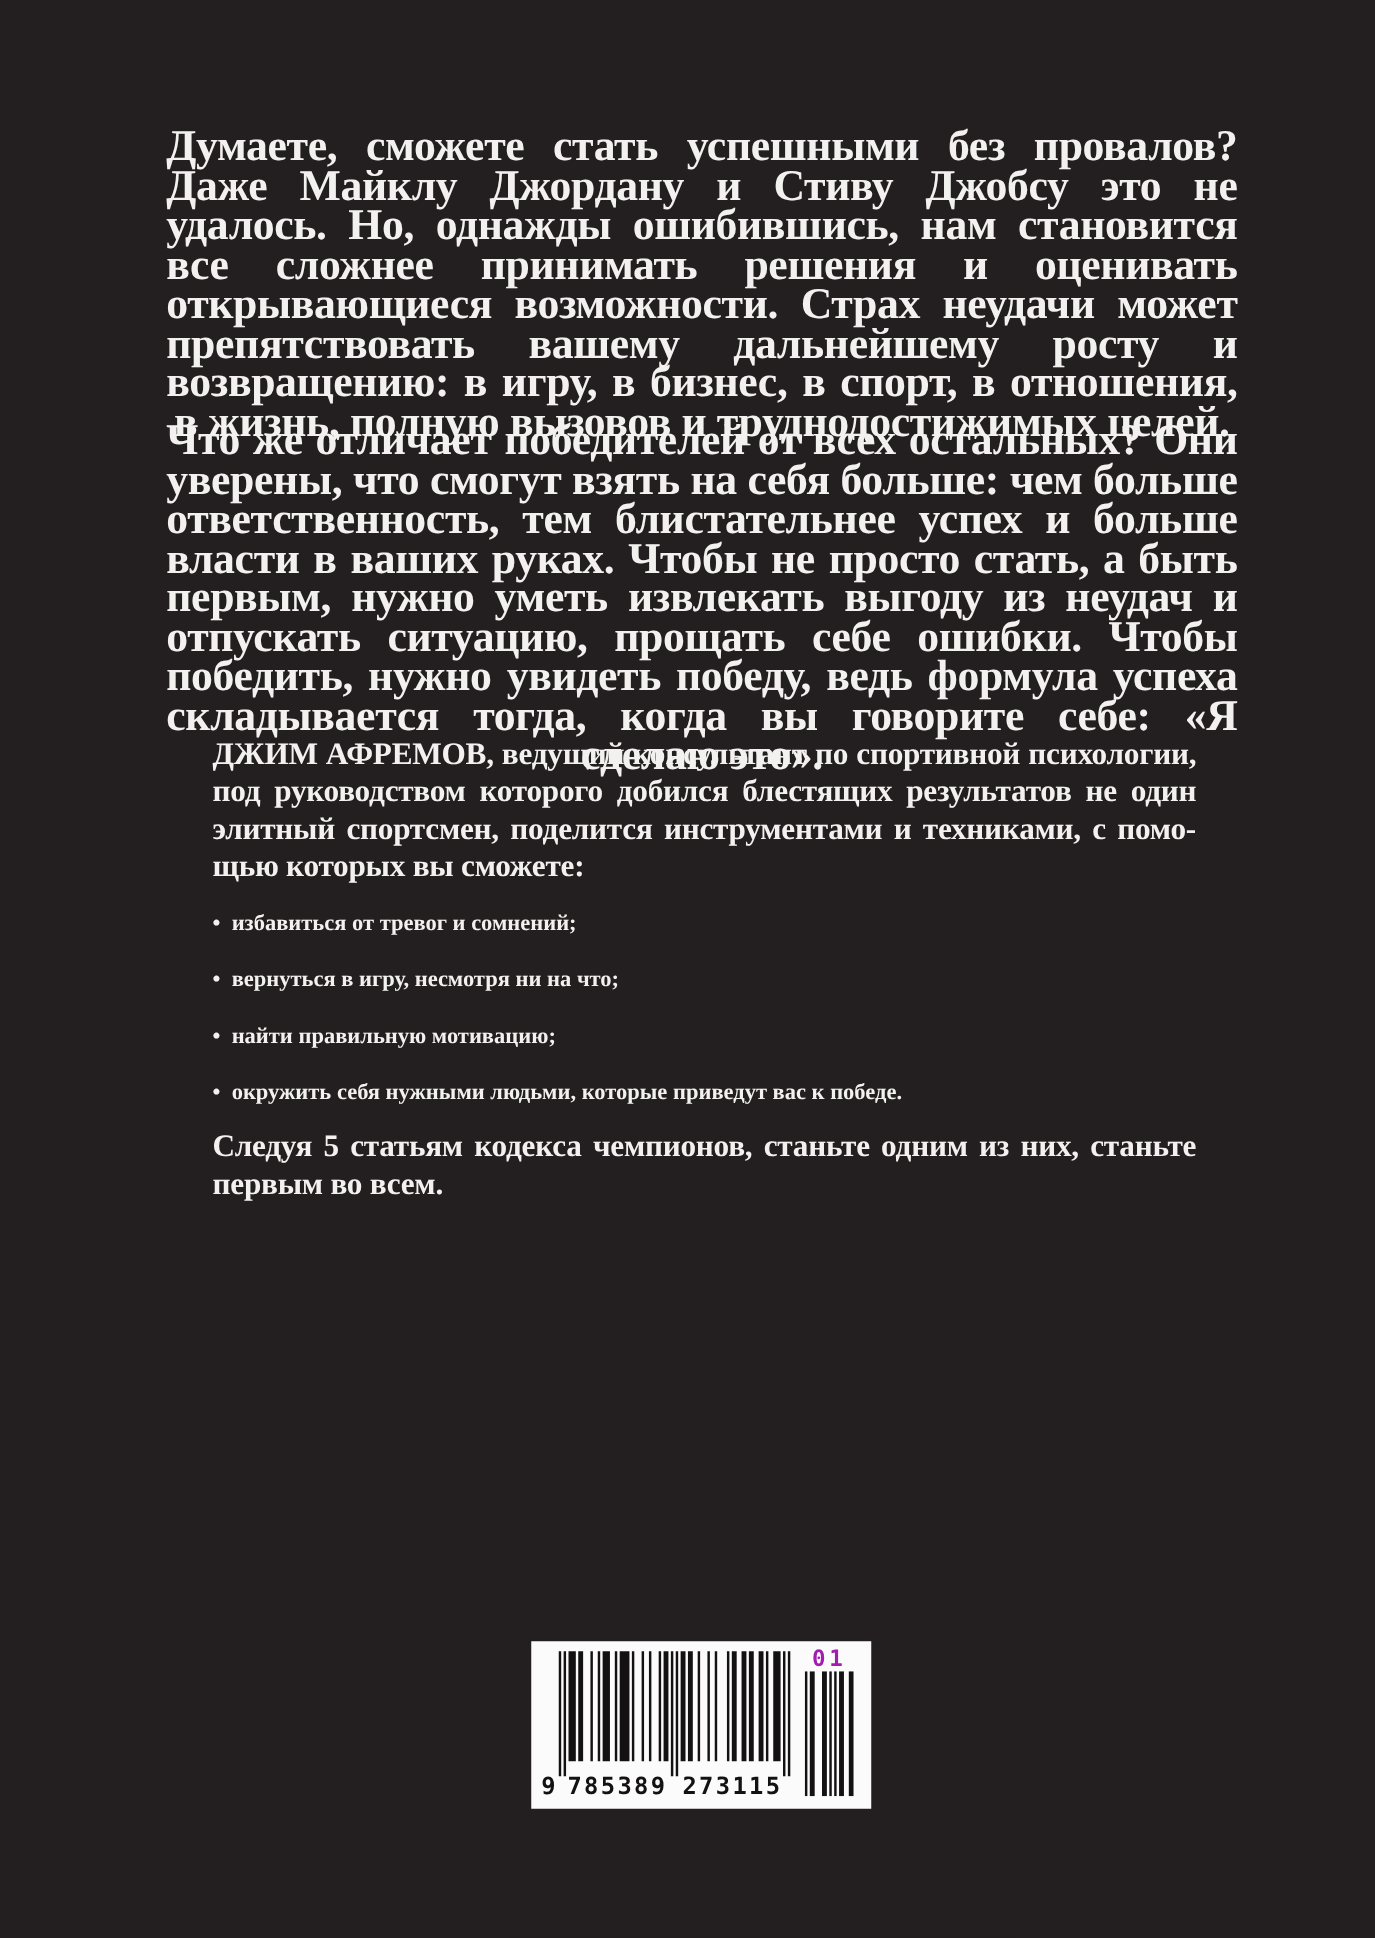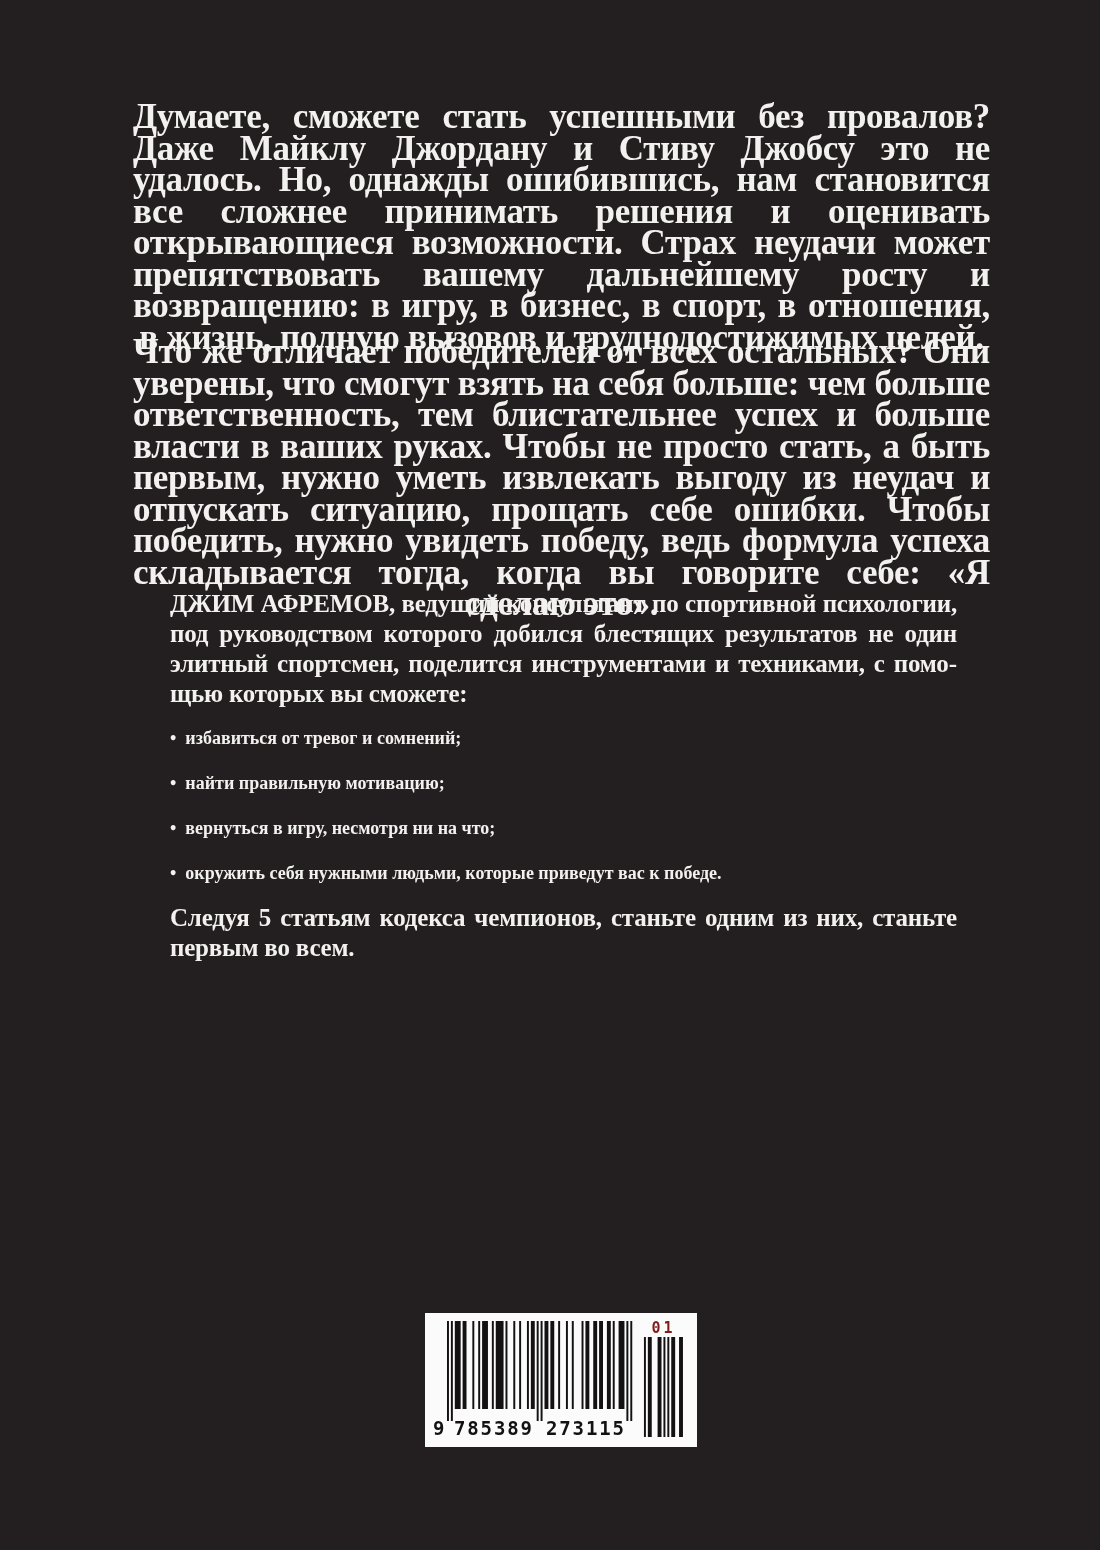--- a/index.html
+++ b/index.html
@@ -38,21 +38,21 @@
   .barcode-box {
     position:absolute; left:425px; top:1313px; width:272px; height:134px;
     background:#fbfbfb; box-sizing:border-box;
     display:flex; align-items:flex-start; gap:6px; padding:6px 8px;
   }
   .barcode-box svg { display:block; fill:#131111; }
   .main-code { width:200px; height:122px; }
   .addon { width:46px; display:flex; flex-direction:column; align-items:center; }
   .addon-label {
     font-family:"DejaVu Sans Mono", monospace; font-weight:bold;
-    font-size:15px; letter-spacing:3px; color:#7f1d1d; line-height:18px;
+    font-size:18px; letter-spacing:3px; color:#a21caf; line-height:18px;
     padding-left:3px;
   }
   .ean-text {
     font-family:"DejaVu Sans Mono", monospace; font-weight:bold;
     font-size:19px; fill:#131111;
   }
 </style>
 </head>
 <body>
 
@@ -60,22 +60,22 @@
 
   <p class="para" id="p1">Думаете, сможете стать успешными без провалов? Даже Майклу Джор­дану и Стиву Джобсу это не удалось. Но, однажды ошибившись, нам становится все сложнее принимать решения и оценивать открываю­щиеся возможности. Страх неудачи может препятствовать вашему дальнейшему росту и возвращению: в игру, в бизнес, в спорт, в отно­шения, в жизнь, полную вызовов и труднодостижимых целей.</p>
 
   <p class="para" id="p2">Что же отличает победителей от всех остальных? Они уверены, что смогут взять на себя больше: чем больше ответственность, тем блиста­тельнее успех и больше власти в ваших руках. Чтобы не просто стать, а быть первым, нужно уметь извлекать выгоду из неудач и отпускать ситуацию, прощать себе ошибки. Чтобы победить, нужно увидеть побе­ду, ведь формула успеха складывается тогда, когда вы говорите себе: «Я сделаю это».</p>
 
   <div class="author-block">
     <p class="intro">ДЖИМ АФРЕМОВ, ведущий консультант по спортивной психологии, под руководством которого добился блестящих результатов не один элитный спортсмен, поделится инструментами и техниками, с помо­щью которых вы сможете:</p>
 
     <ul class="bullets">
       <li><span class="marker">•</span><span>избавиться от тревог и сомнений;</span></li>
+      <li><span class="marker">•</span><span>вернуться в игру, несмотря ни на что;</span></li>
       <li><span class="marker">•</span><span>найти правильную мотивацию;</span></li>
-      <li><span class="marker">•</span><span>вернуться в игру, несмотря ни на что;</span></li>
       <li><span class="marker">•</span><span>окружить себя нужными людьми, которые приведут вас к победе.</span></li>
     </ul>
 
     <p class="closing">Следуя 5 статьям кодекса чемпионов, станьте одним из них, станьте первым во всем.</p>
   </div>
 
   <div class="barcode-box">
     <div class="main-code">
       <svg id="ean13svg" width="200" height="122" viewBox="0 0 200 122">
           <rect x="14.00" y="2" width="1.95" height="100"></rect>

